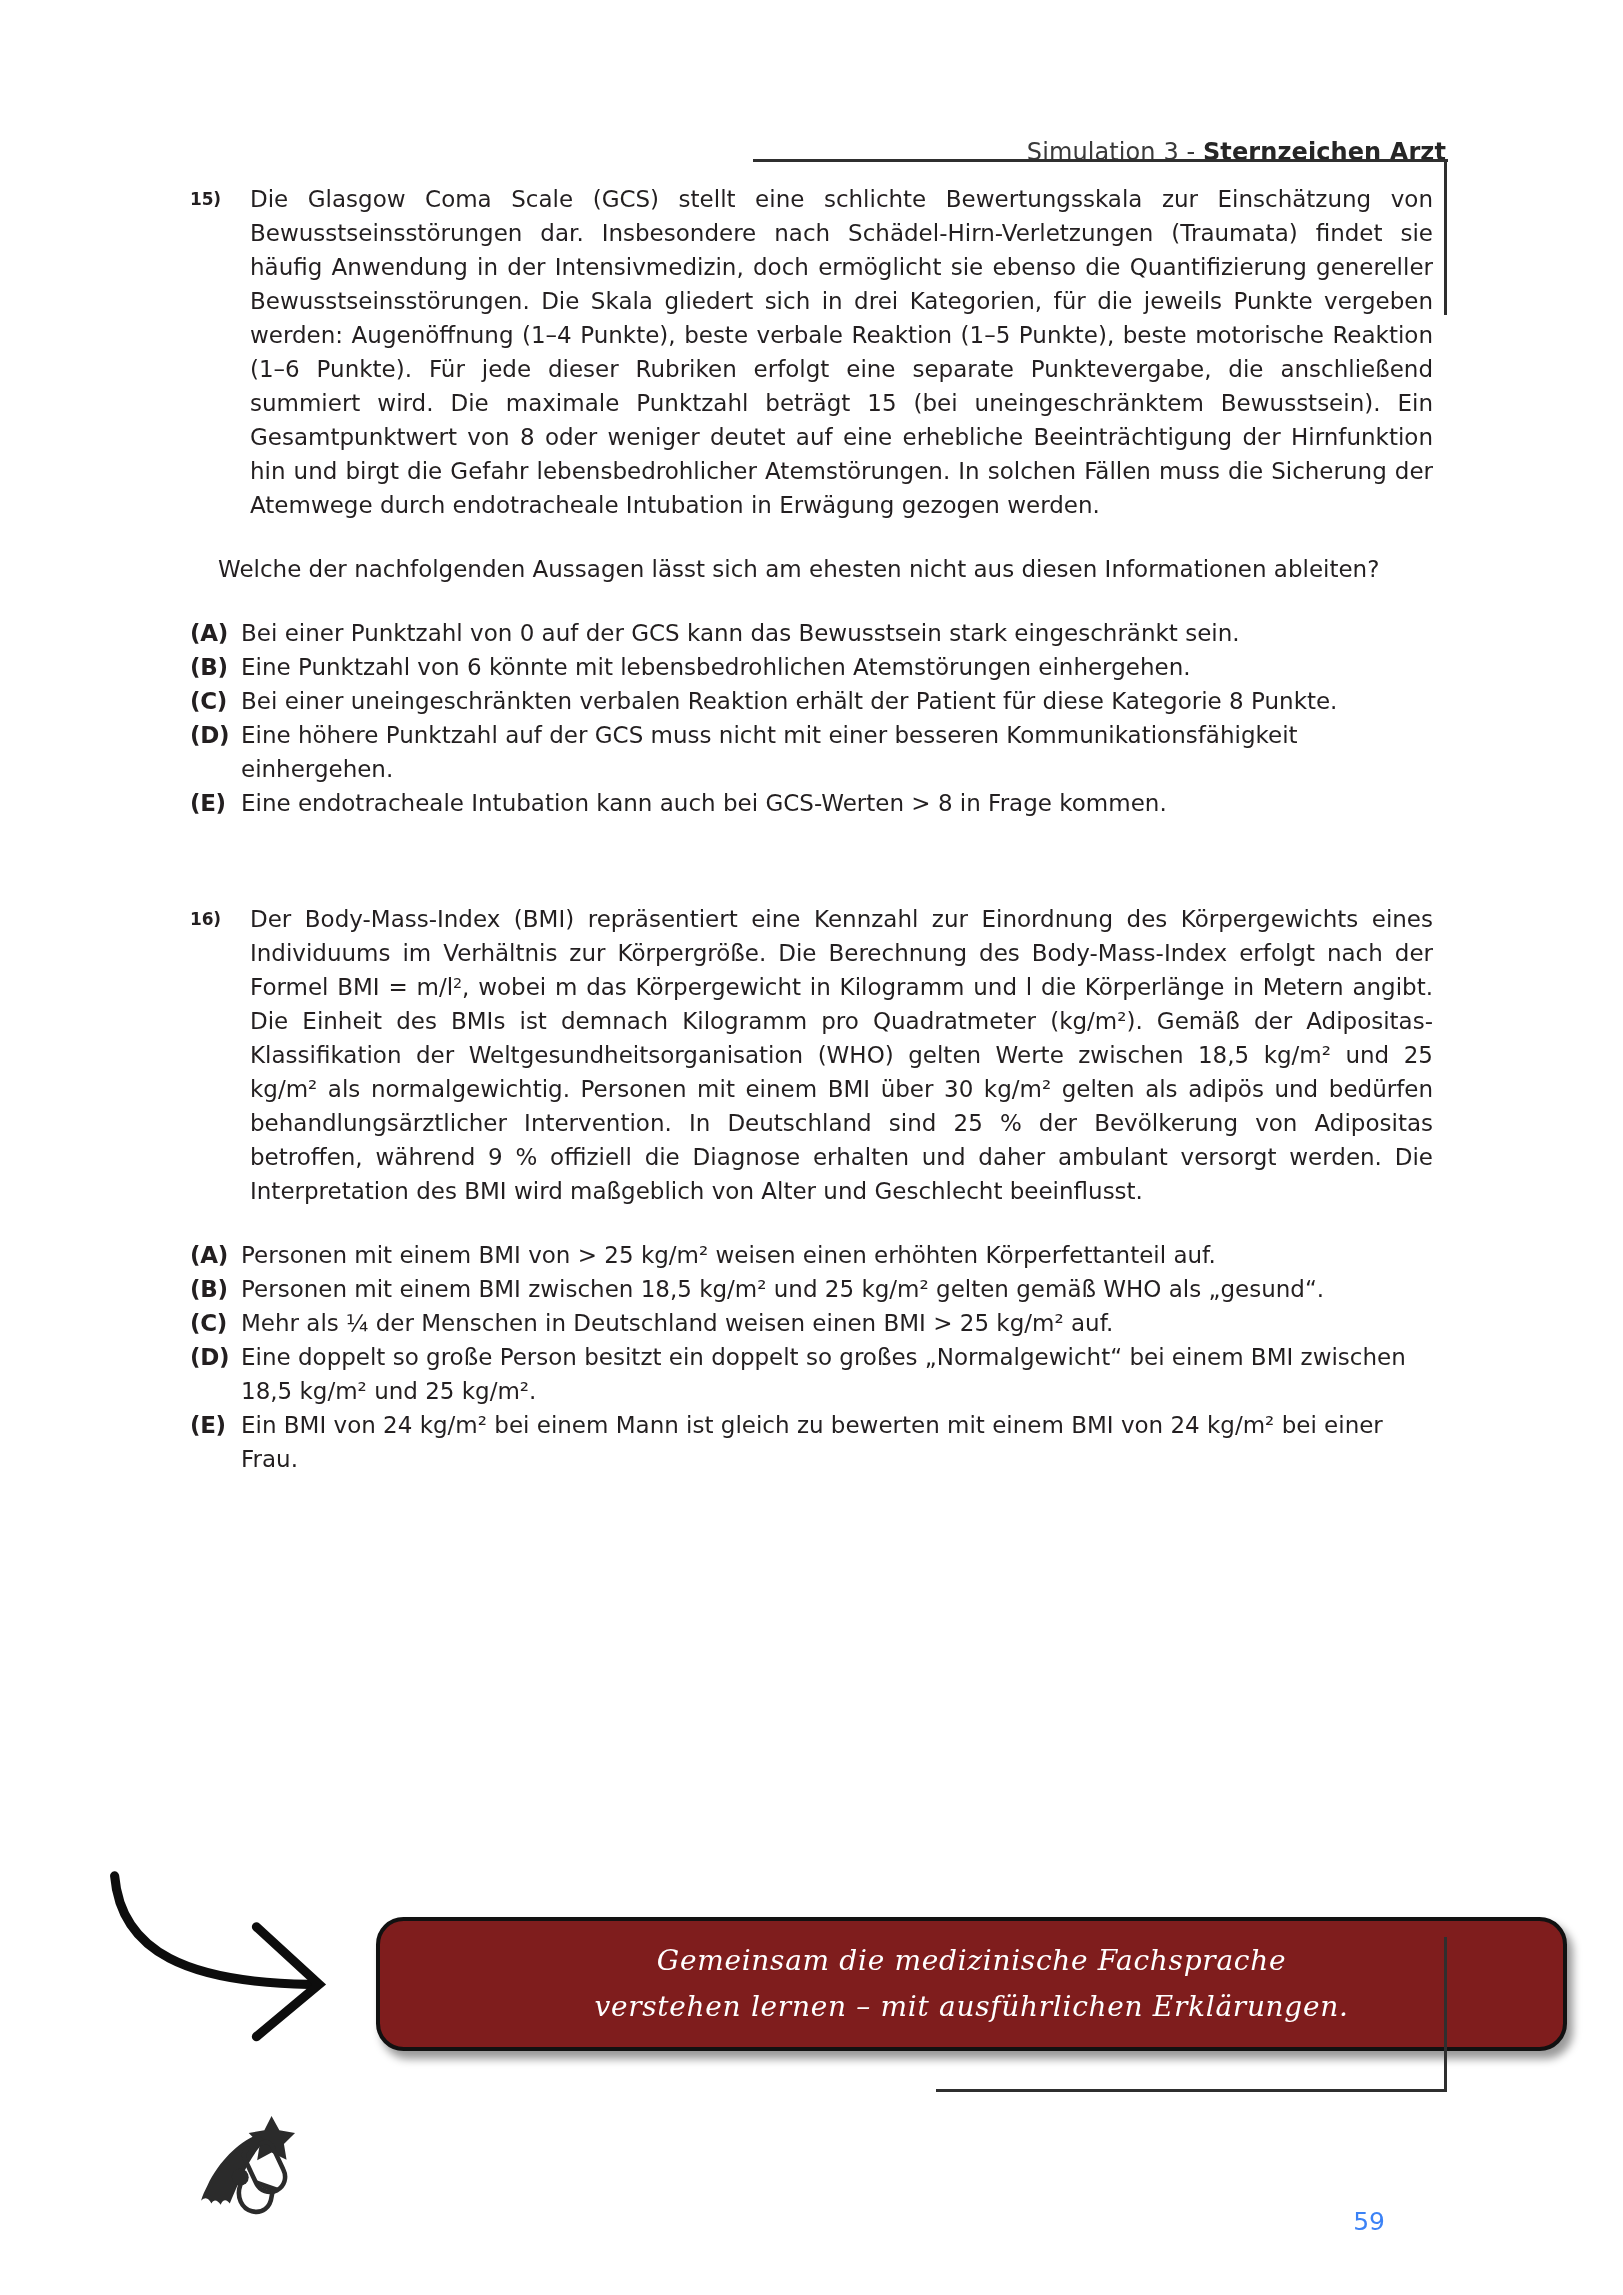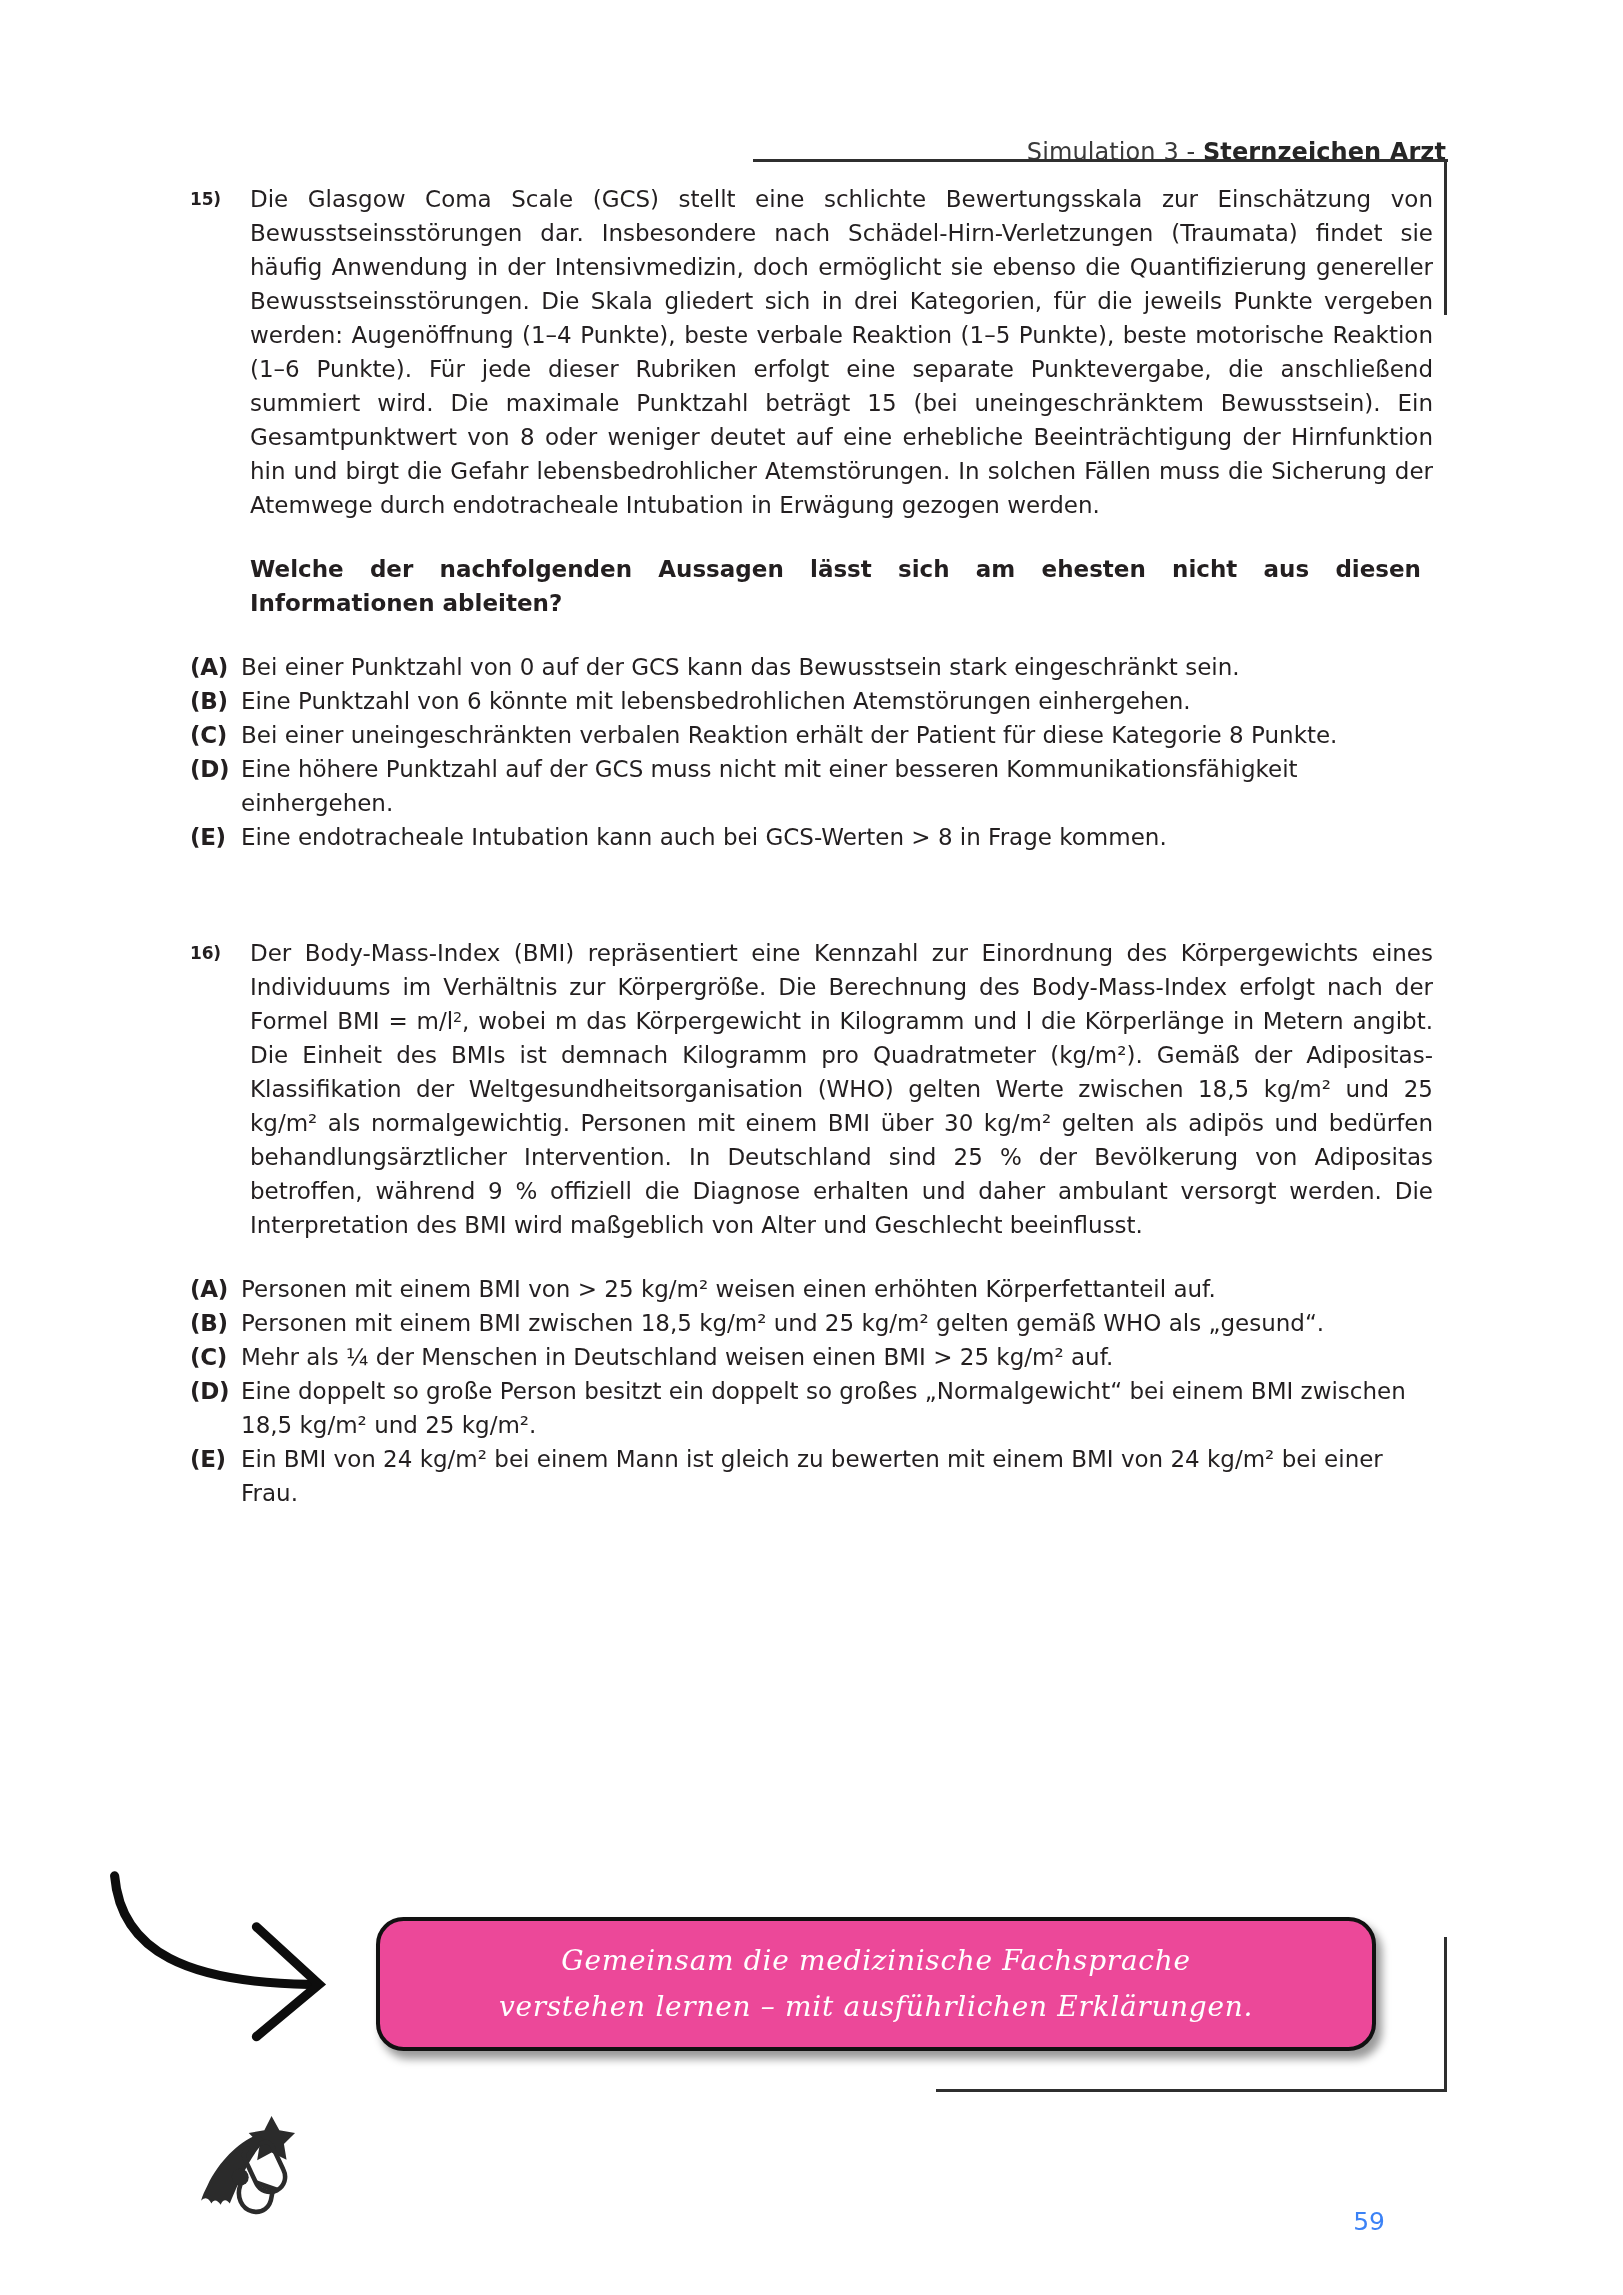--- a/index.html
+++ b/index.html
@@ -82,24 +82,24 @@
   .q-text {
     flex: 1;
     font-size: 23px;
     line-height: 34px;
     text-align: justify;
     text-justify: inter-word;
     hyphens: none;
   }
 
   .q-prompt {
-    margin-left: 60px;
+    margin-left: 28px;
     margin-top: 30px;
     font-size: 23px;
-    font-weight: bold;
+    font-weight: normal;
     line-height: 34px;
     width: 1171px;
     text-align: justify;
   }
 
   .options {
     margin-top: 30px;
     margin-left: 0;
   }
   .option-row {
@@ -134,23 +134,23 @@
   }
   .arrow-svg {
     position: absolute;
     top: 0;
     left: 98px;
   }
   .callout-box {
     position: absolute;
     top: 1917px;
     left: 376px;
-    width: 1000px;
+    width: 1191px;
     height: 134px;
-    background: #ec4899;
+    background: #7f1d1d;
     border: 4.6px solid #111111;
     border-radius: 27.5px;
     box-sizing: border-box;
     box-shadow: 5.9px 7.2px 8.5px rgba(0,0,0,0.40);
     display: flex;
     flex-direction: column;
     align-items: center;
     justify-content: center;
   }
   .callout-line {

